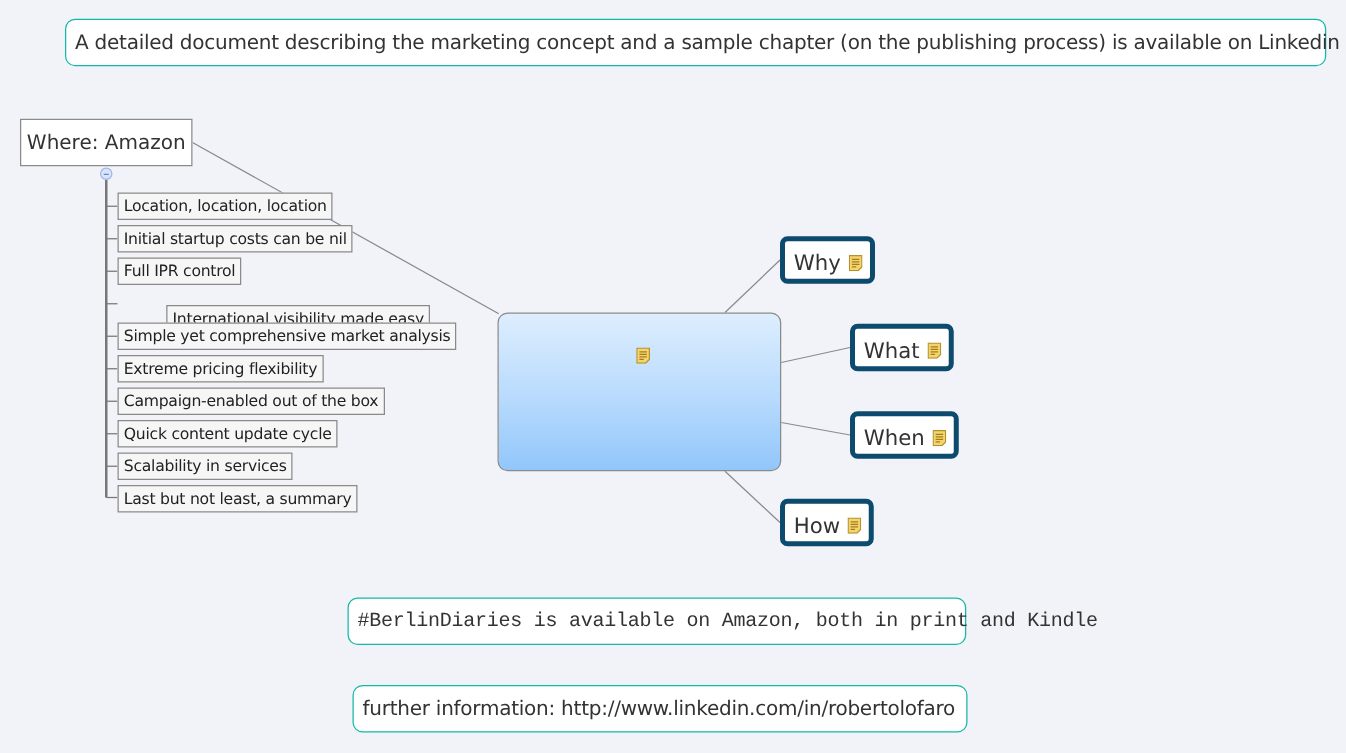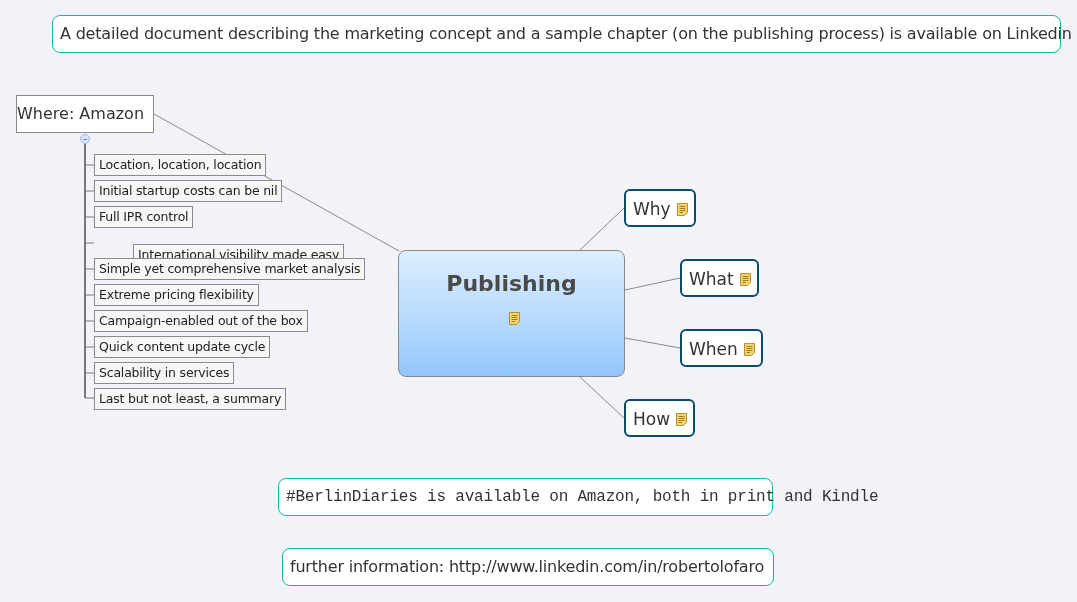--- a/index.html
+++ b/index.html
@@ -12,21 +12,21 @@
     .lines { position: absolute; left: 0; top: 0; width: 1077px; height: 602px; pointer-events: none; }
     .floating {
       position: absolute; background: #fff; border: 1px solid #14b8a6;
       border-radius: 8px; font-size: 16px; line-height: 36px; padding: 0 7px;
       white-space: nowrap; color: #333; box-sizing: border-box; height: 38px;
       letter-spacing: -0.2px;
     }
     .where {
       position: absolute; left: 16px; top: 95px; width: 138px; height: 38px;
       background: #fff; border: 1px solid #8a8a8a; box-sizing: border-box;
-      font-size: 16px; line-height: 36px; text-align: left; color: #333;
+      font-size: 16px; line-height: 36px; text-align: center; color: #333;
     }
     .collapse {
       position: absolute; left: 80px; top: 134px; width: 10px; height: 10px;
       border-radius: 50%; background: #d8e4fb; border: 1px solid #9fb6e6;
       box-sizing: border-box;
     }
     .collapse::after {
       content: ""; position: absolute; left: 2px; top: 4px; width: 4px; height: 1px; background: #6b86c4;
     }
     .sub {
@@ -37,21 +37,21 @@
     }
     .central {
       position: absolute; left: 398px; top: 250px; width: 227px; height: 127px;
       border: 1px solid #8a8a8a; border-radius: 8px; box-sizing: border-box;
       background: linear-gradient(to bottom, #ddeefe 0%, #b7dafd 55%, #92c6fb 100%);
       text-align: center; font-weight: bold; font-size: 22px; color: #4a4a4a;
       padding-top: 16px; line-height: 33px;
     }
     .central .line { display: block; }
     .topic {
-      position: absolute; background: #fff; border: 2px solid #0c4a6e;
+      position: absolute; background: #fff; border: 4px solid #0c4a6e;
       border-radius: 6px; box-sizing: border-box; height: 38px;
       font-size: 17px; line-height: 36px; padding: 0 6px 0 7px; color: #333;
       white-space: nowrap;
     }
     .note-icon {
       display: inline-block; width: 11px; height: 13px; vertical-align: -1px;
       margin-left: 6px; position: relative;
     }
     .note-icon svg { display: block; }
   </style>
@@ -94,21 +94,20 @@
 <div class="sub" style="top:206px;"><span>Full IPR control</span></div>
 <div class="sub" style="top:244px;margin-left:39px;"><span>International visibility made easy</span></div>
 <div class="sub" style="top:258px;"><span>Simple yet comprehensive market analysis</span></div>
 <div class="sub" style="top:284px;"><span>Extreme pricing flexibility</span></div>
 <div class="sub" style="top:310px;"><span>Campaign-enabled out of the box</span></div>
 <div class="sub" style="top:336px;"><span>Quick content update cycle</span></div>
 <div class="sub" style="top:362px;"><span>Scalability in services</span></div>
 <div class="sub" style="top:388px;"><span>Last but not least, a summary</span></div>
 
 <div class="central">
-  <span class="line">Publishing</span>
   <span class="line"><span class="note-icon"><svg width="11" height="13" viewBox="0 0 11 13">
           <path d="M0.5 0.5 H10.5 V9.5 L7.5 12.5 H0.5 Z" fill="#f3d56f" stroke="#b8912a"></path>
           <path d="M2.5 3.5 H8.5 M2.5 5.5 H8.5 M2.5 7.5 H8.5 M2.5 9.5 H6" stroke="#a67f1c" stroke-width="1"></path>
         </svg></span></span>
 </div>
 
 <div class="topic" style="left:624px; top:189px;">
   <span>Why</span><span class="note-icon"><svg width="11" height="13" viewBox="0 0 11 13">
         <path d="M0.5 0.5 H10.5 V9.5 L7.5 12.5 H0.5 Z" fill="#f3d56f" stroke="#b8912a"></path>
         <path d="M2.5 3.5 H8.5 M2.5 5.5 H8.5 M2.5 7.5 H8.5 M2.5 9.5 H6" stroke="#a67f1c" stroke-width="1"></path>

